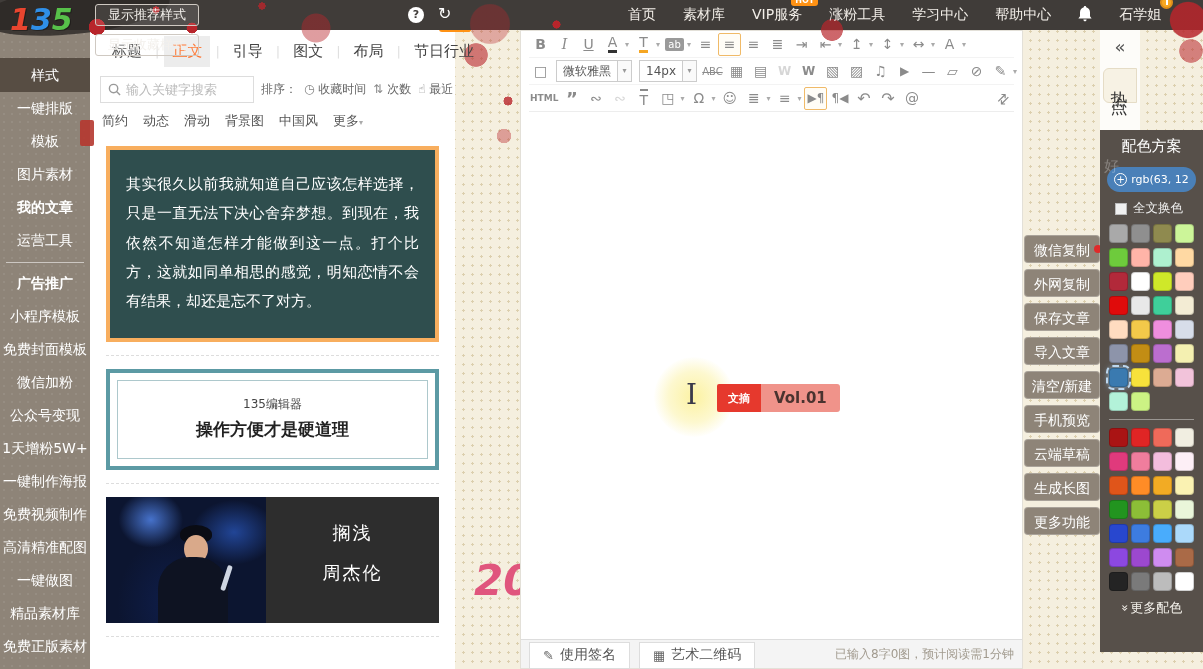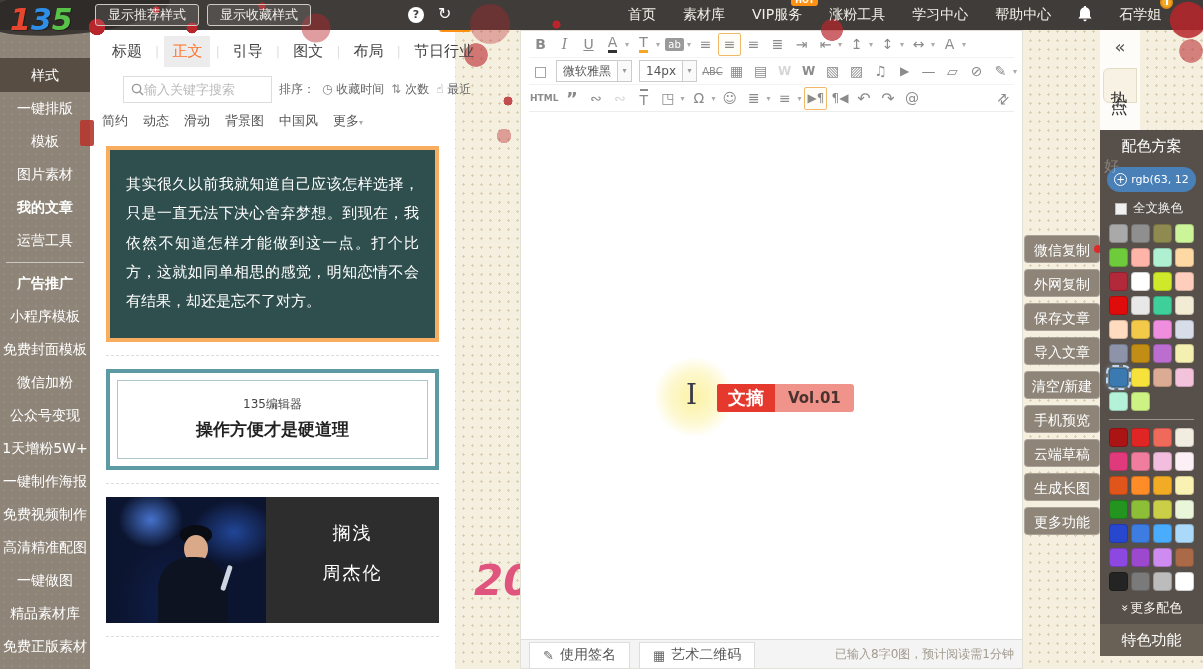--- a/index.html
+++ b/index.html
@@ -10,21 +10,21 @@
     background-color:#f5efdf;
     background-image:radial-gradient(#dccfae 1px, rgba(0,0,0,0) 1.3px);
     background-size:9px 9px;
   }
   
   .header { position:absolute; left:0; top:0; width:1203px; height:30px; background:#403c39; z-index:30; }
   .splat { position:absolute; border-radius:50%; background:radial-gradient(circle,#b8252b 62%,rgba(184,37,43,0) 66%); }
   .ink-blob { position:absolute; left:-20px; top:-14px; width:190px; height:48px; background:#2b2724; border-radius:50%; transform:rotate(-6deg); opacity:.8; }
   .logo { position:absolute; left:10px; top:0px; width:58px; height:40px; z-index:41; font-weight:bold; font-style:italic; font-size:30px; line-height:40px; text-shadow:1px 1px 0 rgba(0,0,0,.35); }
   .logo span:nth-child(1){color:#e8452f;} .logo span:nth-child(2){color:#2f8fe8;} .logo span:nth-child(3){color:#57c14a;}
-  .hbtns { position:absolute; left:95px; top:4px; display:flex; gap:8px; z-index:32; }
+  .hbtns { position:absolute; left:95px; top:4px; display:flex; gap:8px; z-index:32;flex-direction:column; }
   .hbtn { height:22px; padding:0 12px; line-height:20px; font-size:13px; color:#f3f0ec; background:rgba(255,255,255,.10); border:1px solid #cfc9c2; border-radius:3px; }
   .hicon { position:absolute; top:7px; width:16px; height:16px; border-radius:50%; background:#fff; color:#403c39; font-size:11px; font-weight:bold; text-align:center; line-height:16px; z-index:32; }
   .hrefresh { position:absolute; top:4px; color:#fff; font-size:16px; z-index:32; }
   .topnav { position:absolute; left:628px; top:0; height:30px; display:flex; align-items:center; gap:27px; z-index:32; }
   .navitem { position:relative; color:#f3efe9; font-size:14px; white-space:nowrap; }
   .hot { position:absolute; top:-11px; right:-16px; background:#ff9214; color:#fff; font-size:8px; font-weight:bold; padding:1px 4px; border-radius:3px; }
   .clockbadge { position:absolute; top:-10px; right:-12px; width:13px; height:13px; border-radius:50%; background:#f7a822; border:2px solid #e0901a; }
   .clockbadge::after{content:""; position:absolute; left:4px; top:2px; width:2px; height:5px; background:#fff;}
   .bell { width:14px; height:16px; }
   
@@ -36,21 +36,21 @@
   .side-item.bold { font-weight:bold; }
   .side-div { border:none; border-top:1px solid rgba(255,255,255,.55); margin:5px 6px 4px 6px; }
   .seal { position:absolute; left:80px; top:120px; width:14px; height:26px; background:#b5372f; border-radius:2px; opacity:.9; z-index:12; }
   
   .stylepanel { position:absolute; left:90px; top:30px; bottom:0; width:365px; background:#fff; z-index:10; }
   .tabs { height:42px; display:flex; align-items:center; padding:0 14px; font-size:15px; color:#444; }
   .tab { padding:6px 8px; white-space:nowrap; cursor:pointer; }
   .tab.active { color:#ff7129; background:#ececec; }
   .tabsep { color:#e0e0e0; margin:0 5px; font-size:13px; }
   .filter-row { height:34px; display:flex; align-items:center; padding:0 10px; gap:7px; }
-  .searchbox { display:flex; align-items:center; width:160px; height:27px; border:1px solid #ddd; padding:8px 7px; background:#fff;margin-left:23px; }
+  .searchbox { display:flex; align-items:center; gap:5px; width:160px; height:27px; border:1px solid #ddd; padding:8px 7px; background:#fff; }
   .searchbox input { border:none; outline:none; width:120px; font-size:13px; color:#555; background:transparent; }
   .searchbox input::placeholder { color:#bbb; }
   .sorts { display:flex; align-items:center; gap:7px; font-size:12px; color:#666; white-space:nowrap; }
   .sorticon { color:#888; font-size:12px; }
   .tag-row { display:flex; align-items:center; gap:15px; padding:6px 12px 4px 12px; font-size:13px; color:#555; }
   .tag { cursor:pointer; white-space:nowrap; }
   .tag.hot { color:#e64a3c; }
   .blocks { padding:12px 16px 0 16px; }
   .style-item { padding-bottom:13px; border-bottom:1px dashed #ddd; margin-bottom:13px; cursor:pointer; }
   .quote-card { border:4px solid #f8ae5e; background:#2f4e4e; color:#fff; padding:20px 16px 22px 16px; font-size:15px; line-height:1.95; text-align:justify; }
@@ -94,21 +94,21 @@
   .tsel .val { font-size:12px; color:#555; padding:0 6px; white-space:nowrap; }
   .tsel .sc { border-left:1px solid #ccc; width:14px; text-align:center; font-size:8px; color:#999; align-self:stretch; line-height:20px; background:#fafafa; }
   .htmlbtn { font-size:9px; font-weight:bold; letter-spacing:0; }
   .pushright { margin-left:auto; }
   .rot45 { transform:rotate(-45deg); }
   .canvas { position:relative; height:525px; background:#fff; }
   .glow { position:absolute; left:133px; top:245px; width:80px; height:80px; border-radius:50%;
     background:radial-gradient(circle,#fcf2a2 0%, #fdf8cf 45%, rgba(253,250,220,0) 72%); }
   .ibeam { position:absolute; left:165px; top:266px; font-family:"DejaVu Serif","Liberation Serif",serif; font-size:28px; color:#39394a; }
   .badge { position:absolute; left:196px; top:272px; display:flex; height:28px; }
-  .badge-tag { background:#e6392d; color:#fff; font-size:18px; font-weight:bold; display:flex; align-items:center; padding:0 11px; border-radius:2px 0 0 2px; }
+  .badge-tag { background:#e6392d; color:#fff; font-size:11px; font-weight:bold; display:flex; align-items:center; padding:0 11px; border-radius:2px 0 0 2px; }
   .badge-vol { background:#f0938a; color:#4a332f; font-size:15px; font-weight:bold; display:flex; align-items:center; padding:0 13px; border-radius:0 3px 3px 0; }
   .efooter { position:absolute; left:0; right:0; bottom:0; height:29px; background:#f4f4f4; border-top:1px solid #ddd; display:flex; align-items:center; padding-left:8px; gap:9px; }
   .fbtn { height:27px; background:#fff; border:1px solid #ddd; display:flex; align-items:center; gap:6px; padding:0 13px; font-size:14px; color:#555; cursor:pointer; margin-top:2px; }
   .fbtn .ficon { color:#666; font-size:13px; }
   .stats { margin-left:auto; padding-right:8px; font-size:12px; color:#a19a8e; white-space:nowrap; }
   
   .actions { position:absolute; left:1024px; top:235px; width:76px; z-index:10; }
   .abtn { position:relative; height:28px; line-height:28px; margin-bottom:6px; background:#8e8478; color:#ffffff; font-size:14px; text-align:center; border-radius:4px; border:1px solid rgba(255,255,255,.25); cursor:pointer; }
   .abtn .reddot { position:absolute; right:-3px; top:9px; width:8px; height:8px; border-radius:50%; background:#e02a2a; }
   
@@ -465,14 +465,13 @@
     <div class="sw" style="background-color: rgb(140, 72, 224);"></div>
     <div class="sw" style="background-color: rgb(156, 72, 207);"></div>
     <div class="sw" style="background-color: rgb(207, 140, 240);"></div>
     <div class="sw" style="background-color: rgb(170, 106, 71);"></div>
     <div class="sw" style="background-color: rgb(36, 36, 36);"></div>
     <div class="sw" style="background-color: rgb(122, 122, 122);"></div>
     <div class="sw" style="background-color: rgb(188, 188, 188);"></div>
     <div class="sw" style="background-color: rgb(255, 255, 255);"></div>
   </div>
   <div class="more-colors"><span class="dblchev">»</span><span>更多配色</span></div>
-  <div class="features-bar">特色功能</div>
 </div>
 
 </body></html>

